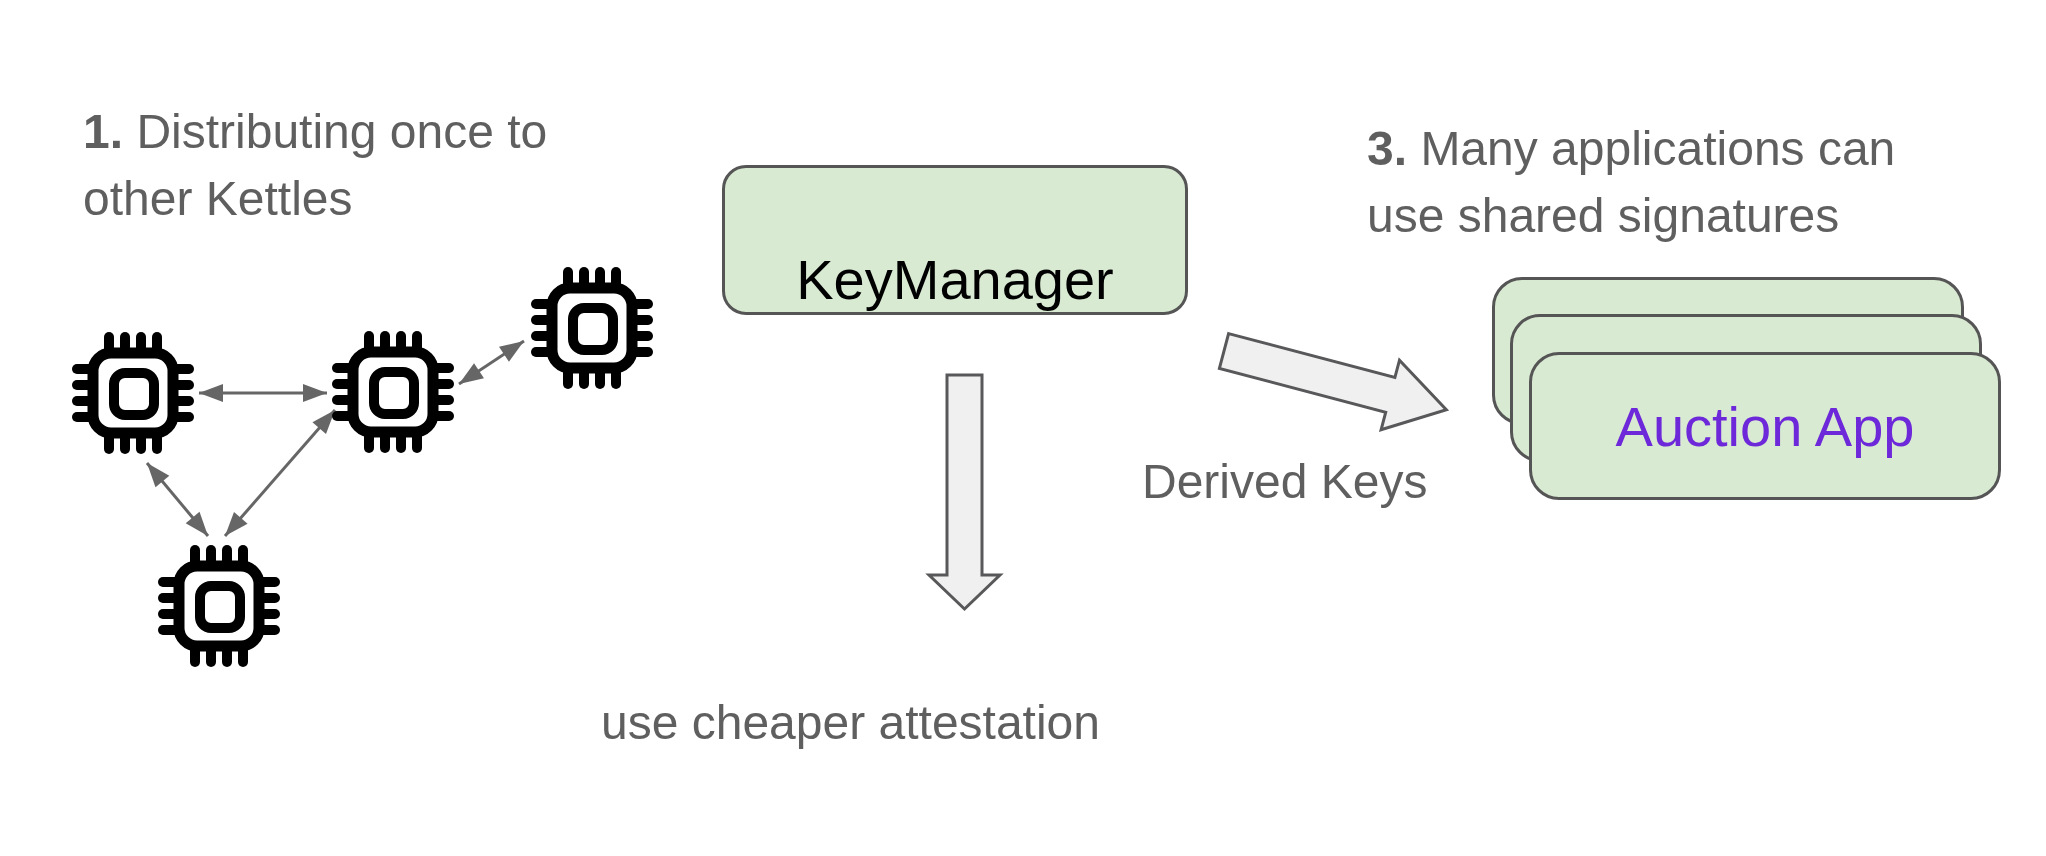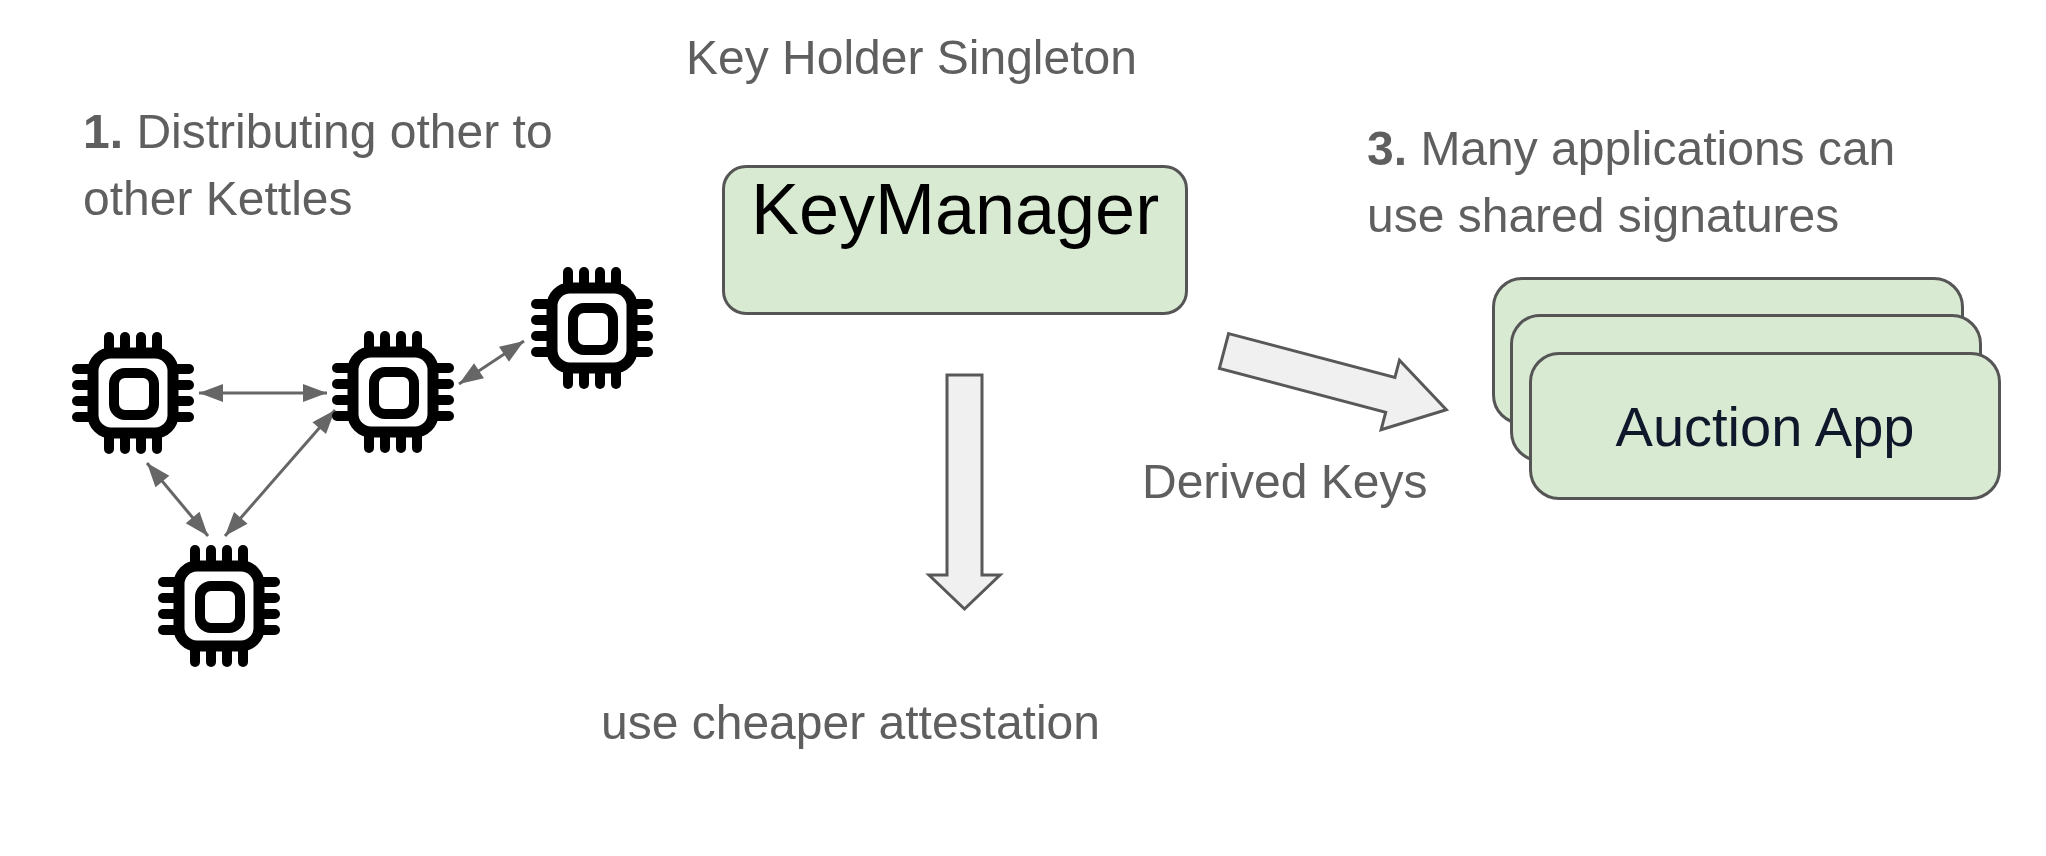--- a/index.html
+++ b/index.html
@@ -7,29 +7,29 @@
     position:relative;width:2046px;height:856px;background:#ffffff;
     font-family:"Liberation Sans",sans-serif;overflow:hidden;
   }
   .layer{position:absolute;left:0;top:0;pointer-events:none;}
   .gray-text{
     position:absolute;color:#5f5f5f;font-size:48px;line-height:67px;white-space:nowrap;
   }
   .gray-text .num{font-weight:bold;}
   .node{
     position:absolute;background:#d9ead3;border:3px solid #555555;box-sizing:border-box;
-    display:flex;align-items:flex-start;justify-content:center;
-    color:#000000;font-size:72px;
+    display:flex;align-items:flex-end;justify-content:center;
+    color:#000000;font-size:56px;
   }
   .node-km{left:722px;top:165px;width:466px;height:150px;border-radius:24px;}
   .card{
     position:absolute;width:472px;height:148px;border-radius:30px;
     background:#d9ead3;border:3px solid #555555;box-sizing:border-box;
     display:flex;align-items:center;justify-content:center;
-    color:#0f172a;font-size:56px;
+    color:#6d28d9;font-size:56px;
   }
   .card-back{left:1492px;top:277px;}
   .card-mid{left:1510px;top:314px;}
   .card-front{left:1529px;top:352px;}
   .chip{position:absolute;width:128px;height:128px;}
   .chip-1{left:69px;top:329px;}
   .chip-2{left:329px;top:328px;}
   .chip-3{left:528px;top:264px;}
   .chip-4{left:155px;top:542px;}
 </style>
@@ -96,24 +96,23 @@
   <svg class="chip chip-2" viewBox="0 0 128 128">
       <use href="#chip-sym"></use>
     </svg>
   <svg class="chip chip-3" viewBox="0 0 128 128">
       <use href="#chip-sym"></use>
     </svg>
   <svg class="chip chip-4" viewBox="0 0 128 128">
       <use href="#chip-sym"></use>
     </svg>
 
-  <div class="gray-text" style="left:686px;top:24px;">Key Holder Singleton</div>
 
   <div class="gray-text" style="left:83px;top:98px;">
-    <div><span class="num">1.</span> <span>Distributing other to</span></div>
+    <div><span class="num">1.</span> <span>Distributing once to</span></div>
     <div>other Kettles</div>
   </div>
 
   <div class="gray-text" style="left:601px;top:689px;">
     <div>use cheaper attestation</div>
   </div>
 
   <div class="gray-text" style="left:1367px;top:75px;margin-top:40px;">
     <div><span class="num">3.</span> <span>Many applications can</span></div>
     <div>use shared signatures</div>

